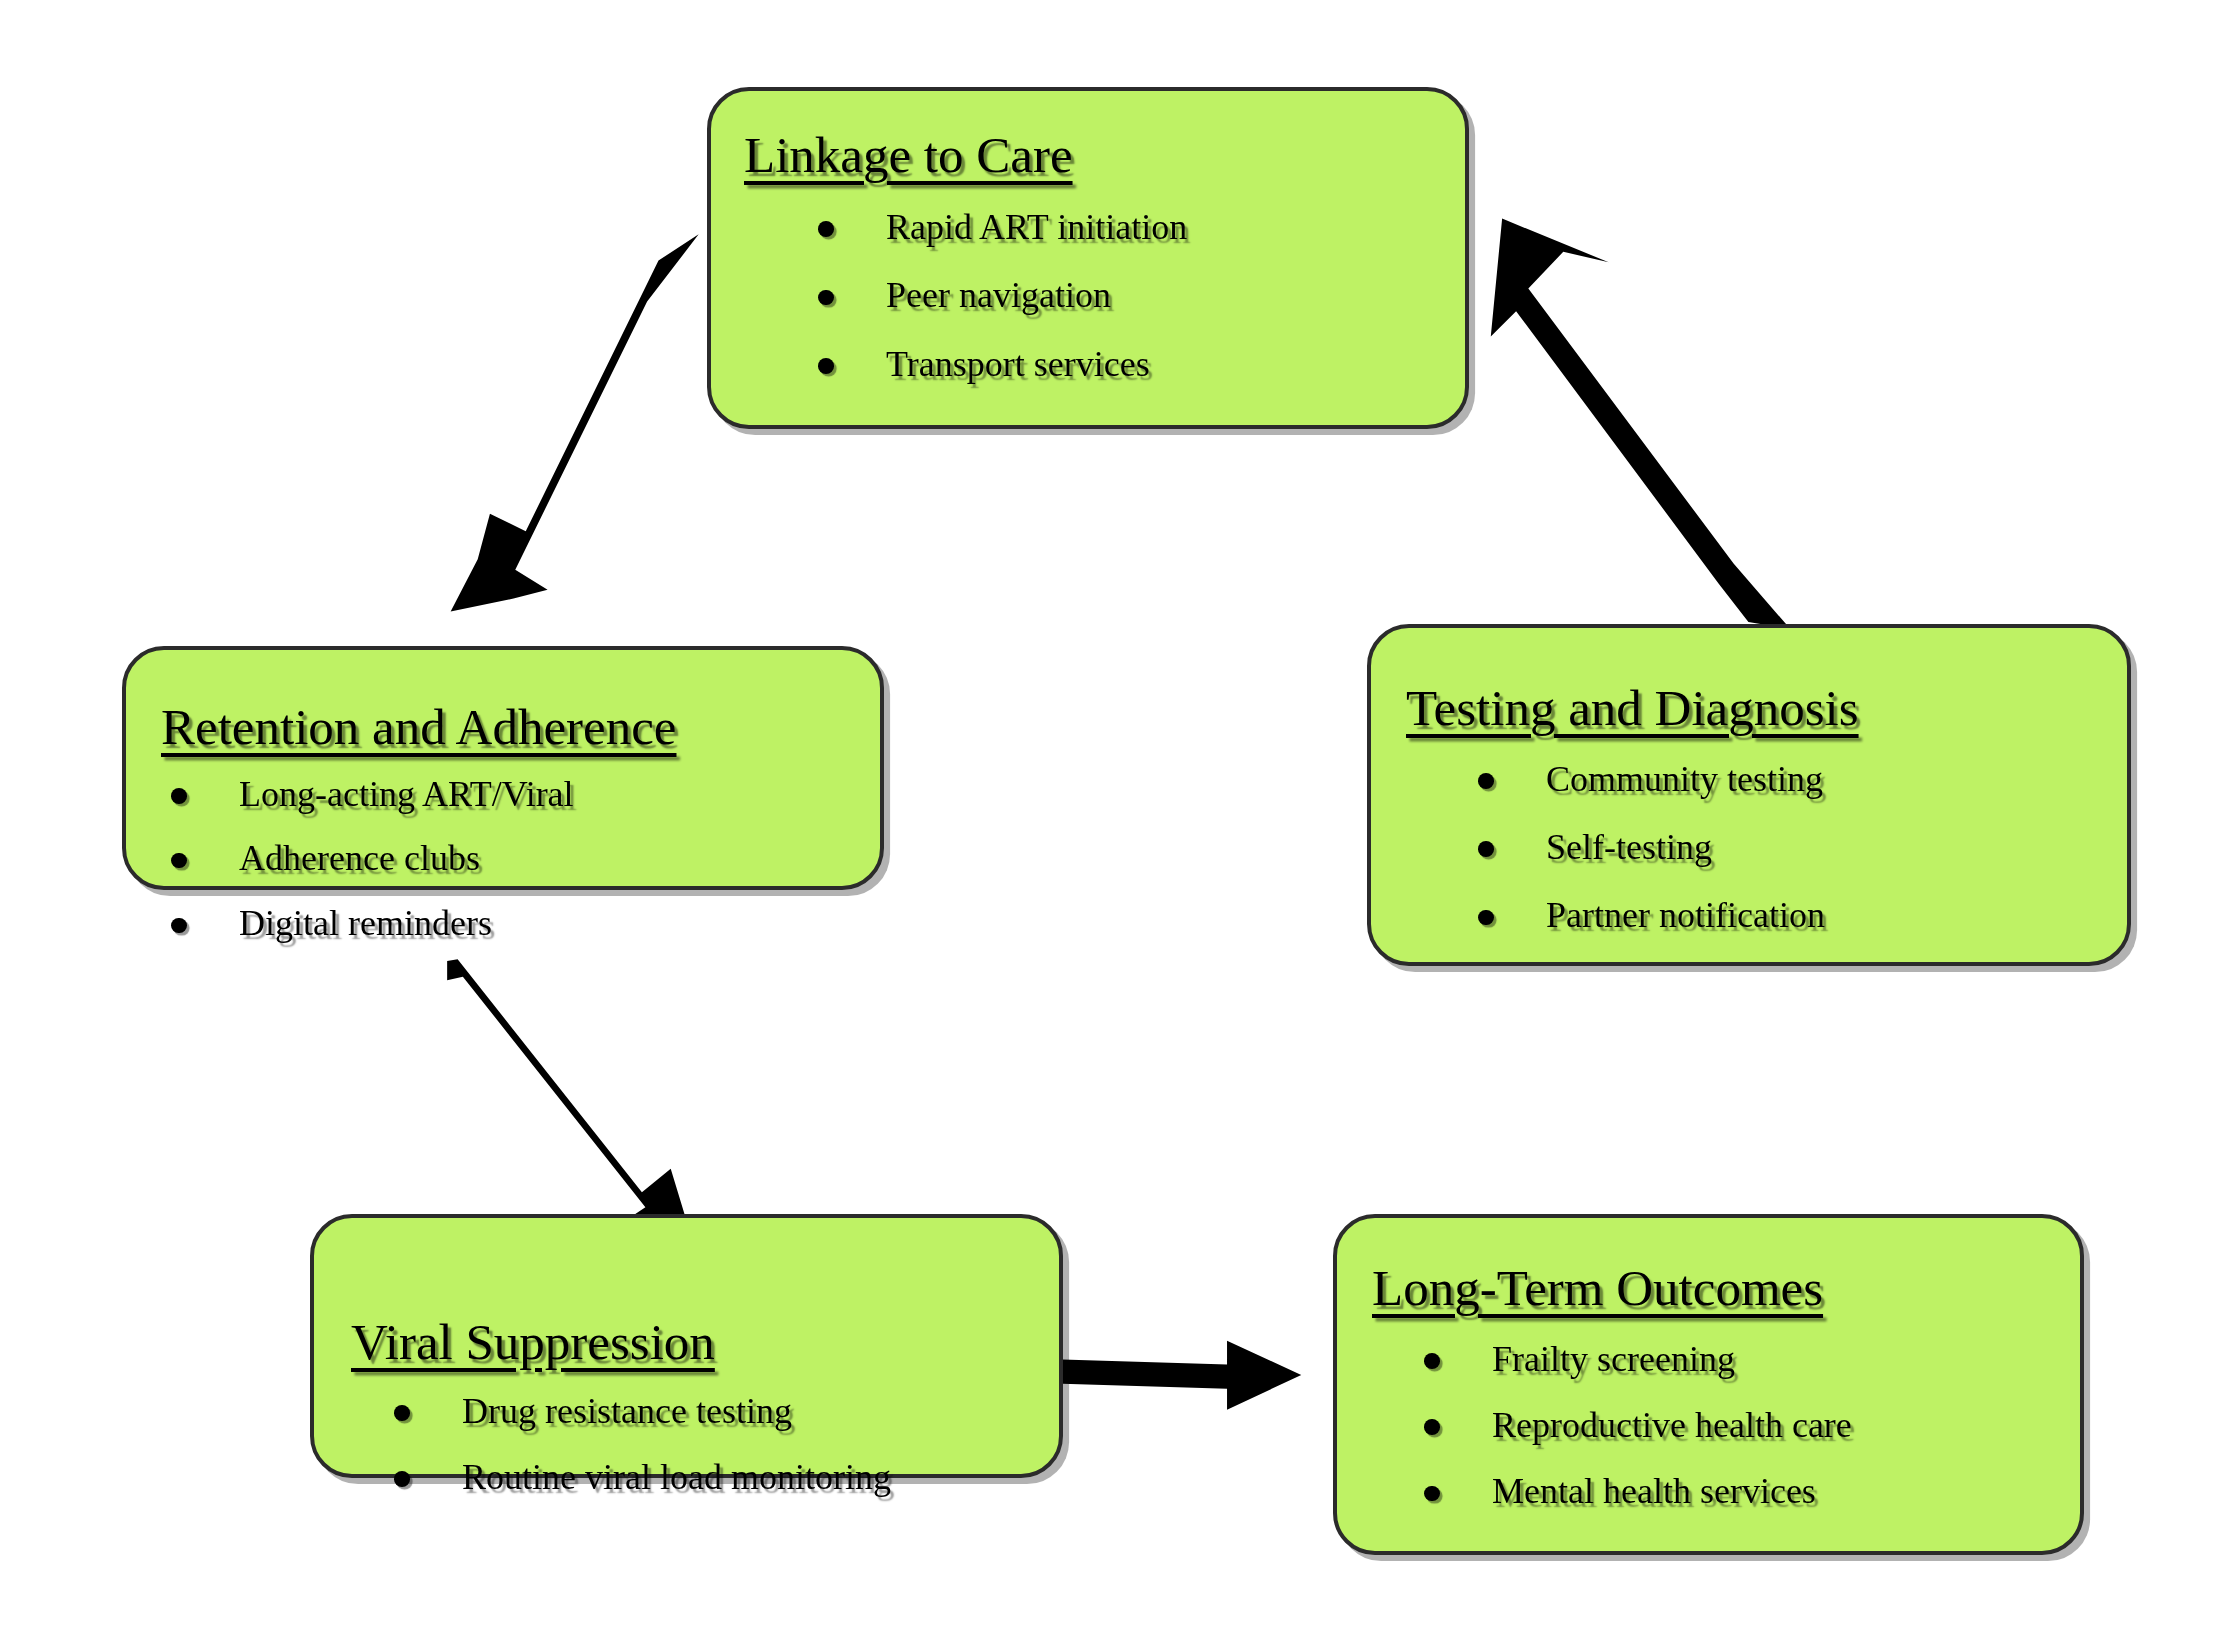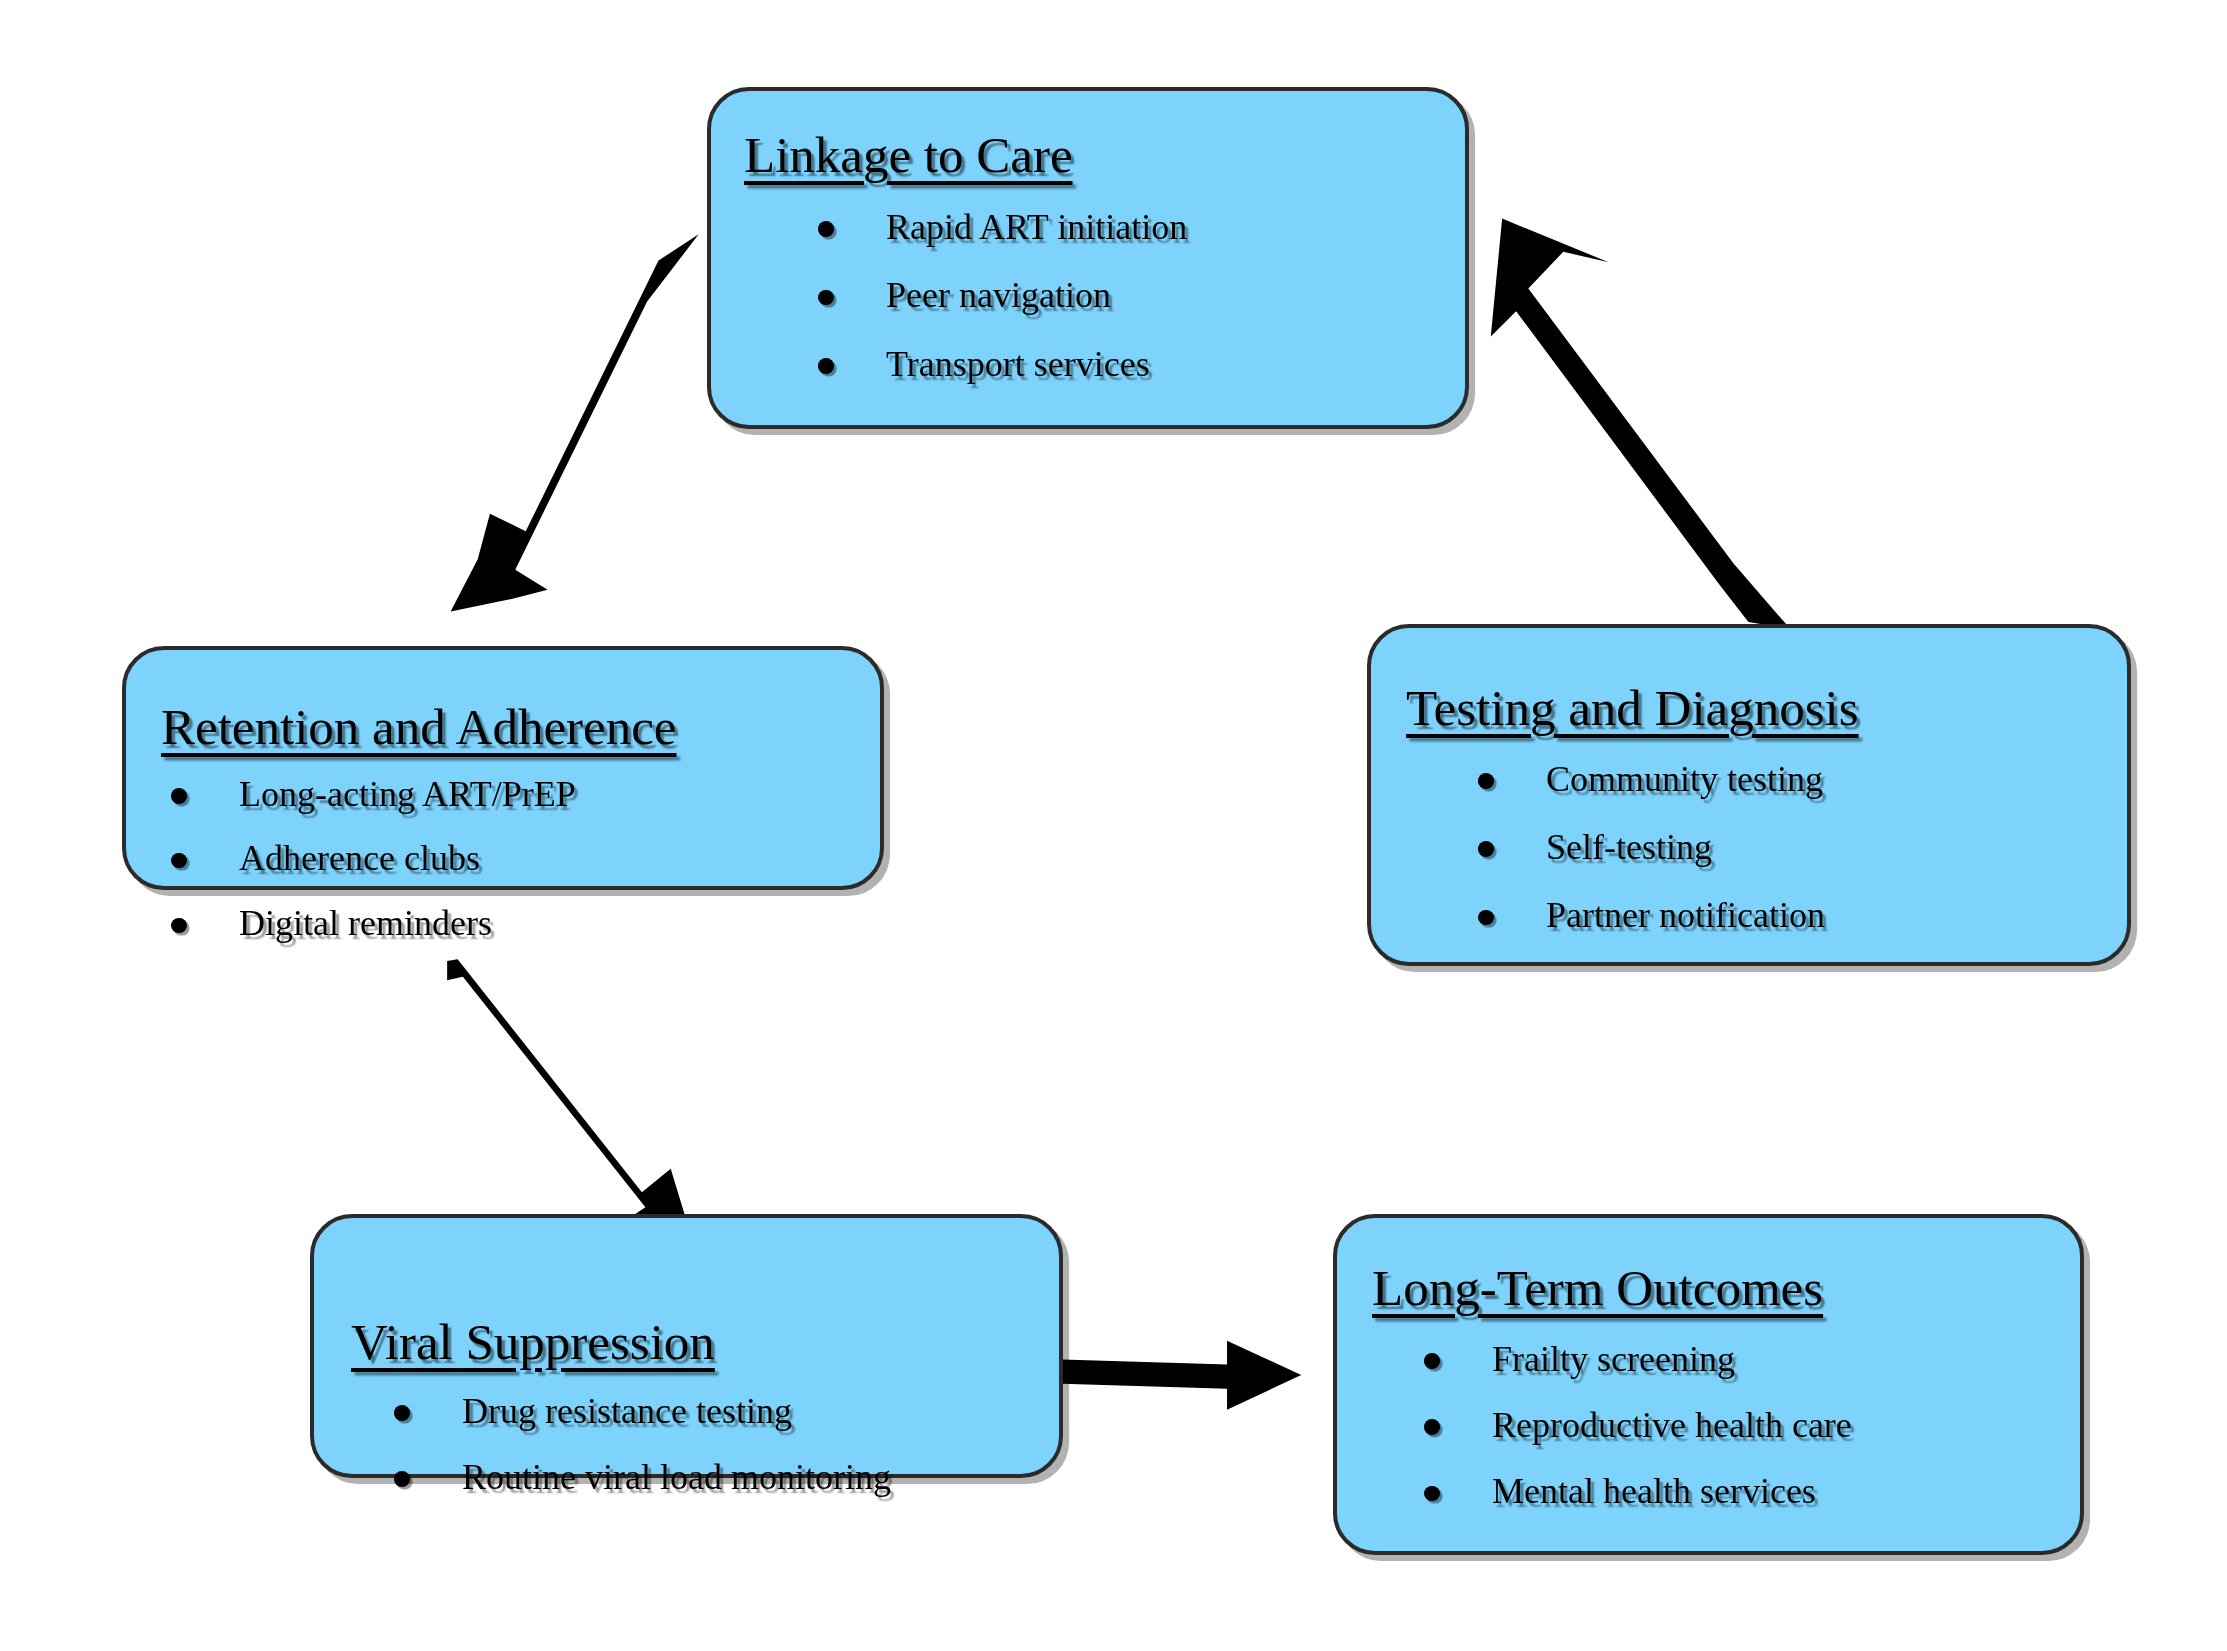--- a/index.html
+++ b/index.html
@@ -20,21 +20,21 @@
     position: absolute;
     left: 0;
     top: 0;
     width: 2227px;
     height: 1652px;
     pointer-events: none;
   }
   .node {
     position: absolute;
     box-sizing: border-box;
-    background: #7dd3fc;
+    background: #bef264;
     border: 4.4px solid #2b2b2b;
     border-radius: 42px;
     box-shadow: 6.1px 6.1px 0 rgba(0,0,0,0.30);
     padding: 0;
     z-index: 5;
   }
   .node-title {
     font-size: 51px;
     line-height: 1.05;
     color: #000000;
@@ -195,21 +195,21 @@
         <span class="bullet-text">Partner notification</span>
       </li>
     </ul>
   </div>
 
   <div class="node" id="node-retention">
     <div class="node-title">Retention and Adherence</div>
     <ul class="node-list">
       <li>
         <span class="bullet-dot"></span>
-        <span class="bullet-text">Long-acting ART/PrEP</span>
+        <span class="bullet-text">Long-acting ART/Viral</span>
       </li>
       <li>
         <span class="bullet-dot"></span>
         <span class="bullet-text">Adherence clubs</span>
       </li>
       <li>
         <span class="bullet-dot"></span>
         <span class="bullet-text">Digital reminders</span>
       </li>
     </ul>

